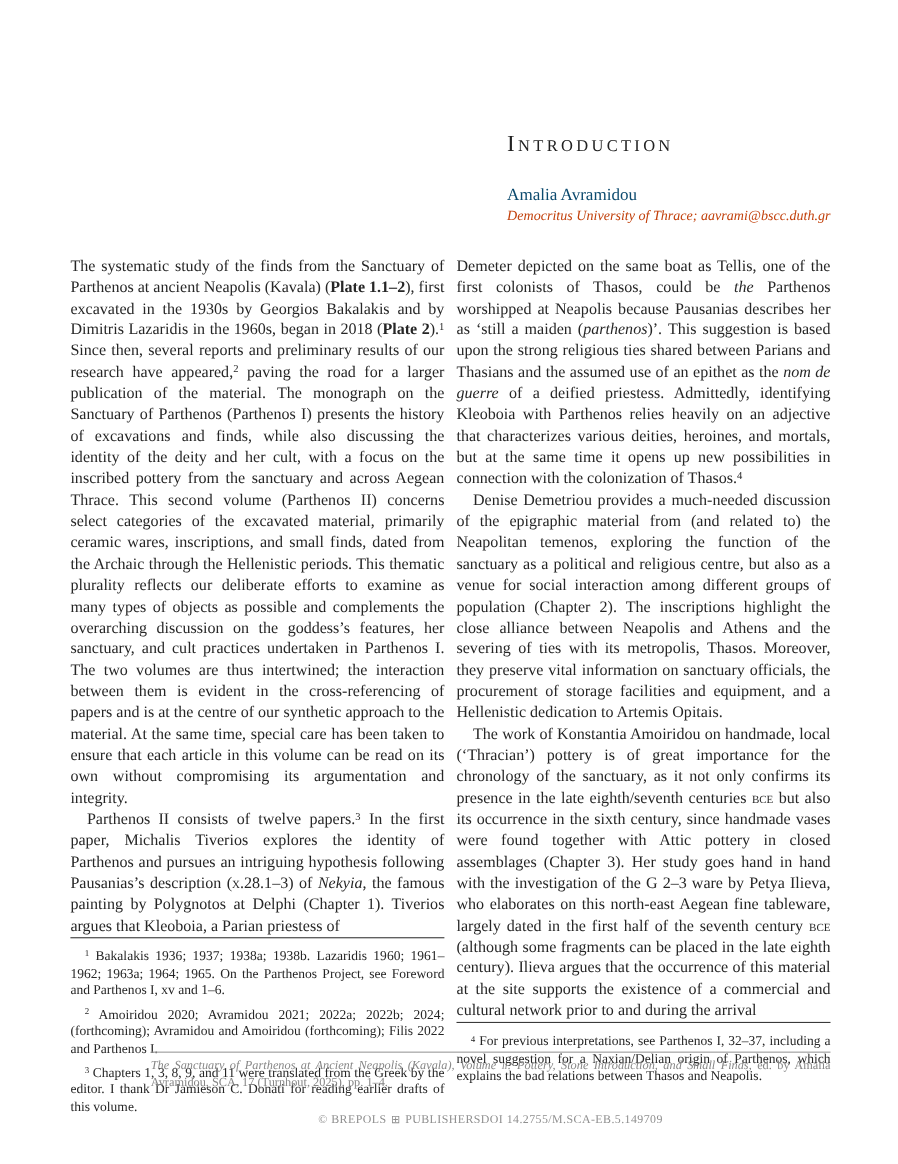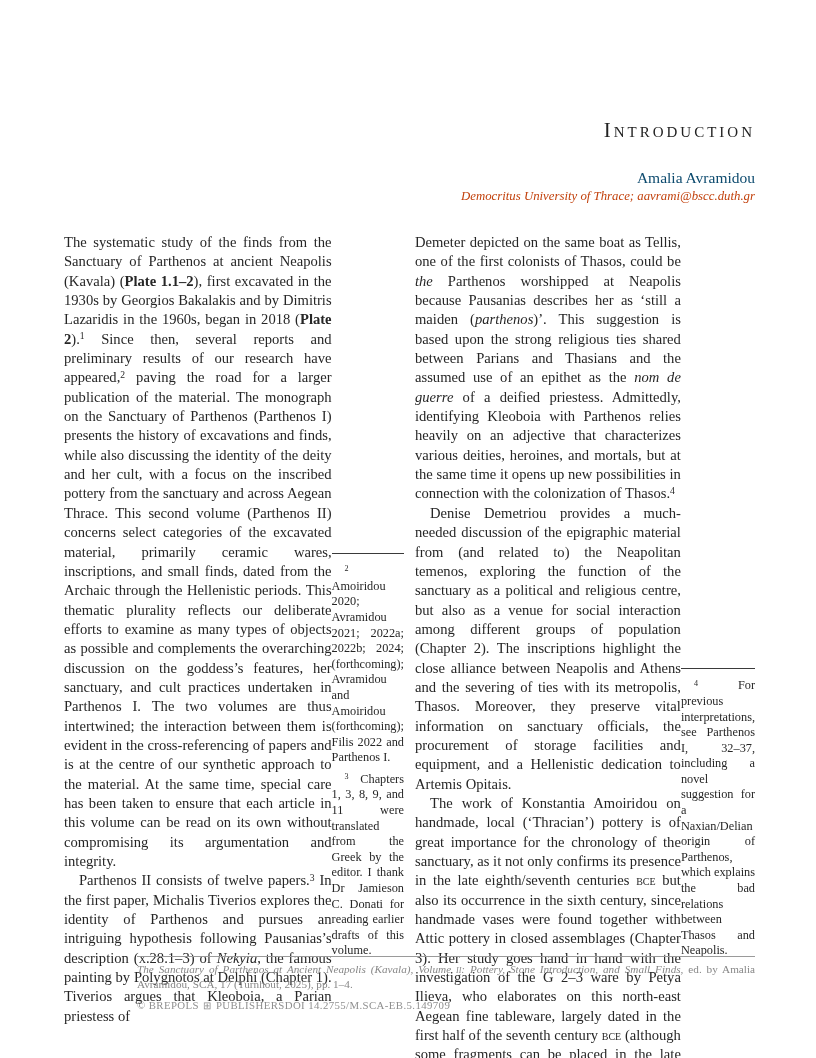--- a/index.html
+++ b/index.html
@@ -14,21 +14,21 @@
     background: #ffffff;
     font-family: "Liberation Serif", serif;
     color: #262626;
     overflow: hidden;
   }
   
   .header {
     position: absolute;
     top: 118px;
     right: 61px;
-    text-align: right;
+    text-align: left;
     margin-left: 40px;
   }
   .title {
     margin: 0;
     font-size: 21px;
     font-weight: normal;
     font-variant: small-caps;
     letter-spacing: 3px;
     color: #222222;
   }
@@ -50,21 +50,21 @@
     top: 233px;
     width: 692px;
     height: 726px;
     display: flex;
     gap: 11px;
   }
   .col {
     width: 340px;
     height: 726px;
     display: flex;
-    flex-direction: row;
+    flex-direction: column;
   }
   .body-text p {
     margin: 0;
     font-size: 14.6px;
     line-height: 19.35px;
     text-align: justify;
     hyphens: auto;
     -webkit-hyphens: auto;
   }
   .body-text p.indent { text-indent: 15px; }
@@ -106,23 +106,23 @@
     margin-bottom: 5px;
   }
   .footer-citation {
     margin: 0;
     font-size: 11.2px;
     line-height: 14.6px;
     text-align: justify;
     color: #868686;
   }
   .footer-meta {
-    margin-top: 8px;
+    margin-top: 21px;
     display: flex;
-    justify-content: flex-start;
+    justify-content: center;
     align-items: baseline;
     font-size: 10.8px;
     letter-spacing: 0.4px;
     color: #8f8f8f;
   }
   .brepols-mark { font-size: 10px; padding: 0 1px; }
 </style>
 </head>
 <body>
 
@@ -136,20 +136,21 @@
 
   <main class="columns">
 
     <section class="col">
       <div class="body-text">
         <p class="para">The systematic study of the finds from the Sanctuary of Parthenos at ancient Neapolis (Kavala) (<span class="seg-b">Plate 1.1–2</span>), first excavated in the 1930s by Georgios Bakalakis and by Dimitris Lazaridis in the 1960s, began in 2018 (<span class="seg-b">Plate 2</span>).<span class="seg-sup">1</span> Since then, several reports and preliminary results of our research have appeared,<span class="seg-sup">2</span> paving the road for a larger publication of the material. The monograph on the Sanctuary of Parthenos (Parthenos I) presents the history of excavations and finds, while also discussing the identity of the deity and her cult, with a focus on the inscribed pottery from the sanctuary and across Aegean Thrace. This second volume (Parthenos II) concerns select categories of the excavated material, primarily ceramic wares, inscriptions, and small finds, dated from the Archaic through the Hellenistic periods. This thematic plurality reflects our deliberate efforts to examine as many types of objects as possible and complements the overarching discussion on the goddess’s features, her sanctuary, and cult practices undertaken in Parthenos I. The two volumes are thus intertwined; the interaction between them is evident in the cross-referencing of papers and is at the centre of our synthetic approach to the material. At the same time, special care has been taken to ensure that each article in this volume can be read on its own without compromising its argumentation and integrity.</p>
         <p class="para indent">Parthenos II consists of twelve papers.<span class="seg-sup">3</span> In the first paper, Michalis Tiverios explores the identity of Parthenos and pursues an intriguing hypothesis following Pausanias’s description (<span class="seg-sc">x</span>.28.1–3) of <span class="seg-i">Nekyia</span>, the famous painting by Polygnotos at Delphi (Chapter 1). Tiverios argues that Kleoboia, a Parian priestess of</p>
       </div>
       <div class="footnotes">
         <div class="fn-rule"></div>
+        <p class="footnote"><span class="seg-sup">1</span> Bakalakis 1936; 1937; 1938a; 1938b. Lazaridis 1960; 1961–1962; 1963a; 1964; 1965. On the Parthenos Project, see Foreword and Parthenos I, xv and 1–6.</p>
         <p class="footnote"><span class="seg-sup">2</span> Amoiridou 2020; Avramidou 2021; 2022a; 2022b; 2024; (forthcoming); Avramidou and Amoiridou (forthcoming); Filis 2022 and Parthenos I.</p>
         <p class="footnote"><span class="seg-sup">3</span> Chapters 1, 3, 8, 9, and 11 were translated from the Greek by the editor. I thank Dr Jamieson C. Donati for reading earlier drafts of this volume.</p>
       </div>
     </section>
 
     <section class="col">
       <div class="body-text">
         <p class="para">Demeter depicted on the same boat as Tellis, one of the first colonists of Thasos, could be <span class="seg-i">the</span> Parthenos worshipped at Neapolis because Pausanias describes her as ‘still a maiden (<span class="seg-i">parthenos</span>)’. This suggestion is based upon the strong religious ties shared between Parians and Thasians and the assumed use of an epithet as the <span class="seg-i">nom de guerre</span> of a deified priestess. Admittedly, identifying Kleoboia with Parthenos relies heavily on an adjective that characterizes various deities, heroines, and mortals, but at the same time it opens up new possibilities in connection with the colonization of Thasos.<span class="seg-sup">4</span></p>
         <p class="para indent">Denise Demetriou provides a much-needed discussion of the epigraphic material from (and related to) the Neapolitan temenos, exploring the function of the sanctuary as a political and religious centre, but also as a venue for social interaction among different groups of population (Chapter 2). The inscriptions highlight the close alliance between Neapolis and Athens and the severing of ties with its metropolis, Thasos. Moreover, they preserve vital information on sanctuary officials, the procurement of storage facilities and equipment, and a Hellenistic dedication to Artemis Opitais.</p>
         <p class="para indent">The work of Konstantia Amoiridou on handmade, local (‘Thracian’) pottery is of great importance for the chronology of the sanctuary, as it not only confirms its presence in the late eighth/seventh centuries <span class="seg-sc">bce</span> but also its occurrence in the sixth century, since handmade vases were found together with Attic pottery in closed assemblages (Chapter 3). Her study goes hand in hand with the investigation of the G 2–3 ware by Petya Ilieva, who elaborates on this north-east Aegean fine tableware, largely dated in the first half of the seventh century <span class="seg-sc">bce</span> (although some fragments can be placed in the late eighth century). Ilieva argues that the occurrence of this material at the site supports the existence of a commercial and cultural network prior to and during the arrival</p>

